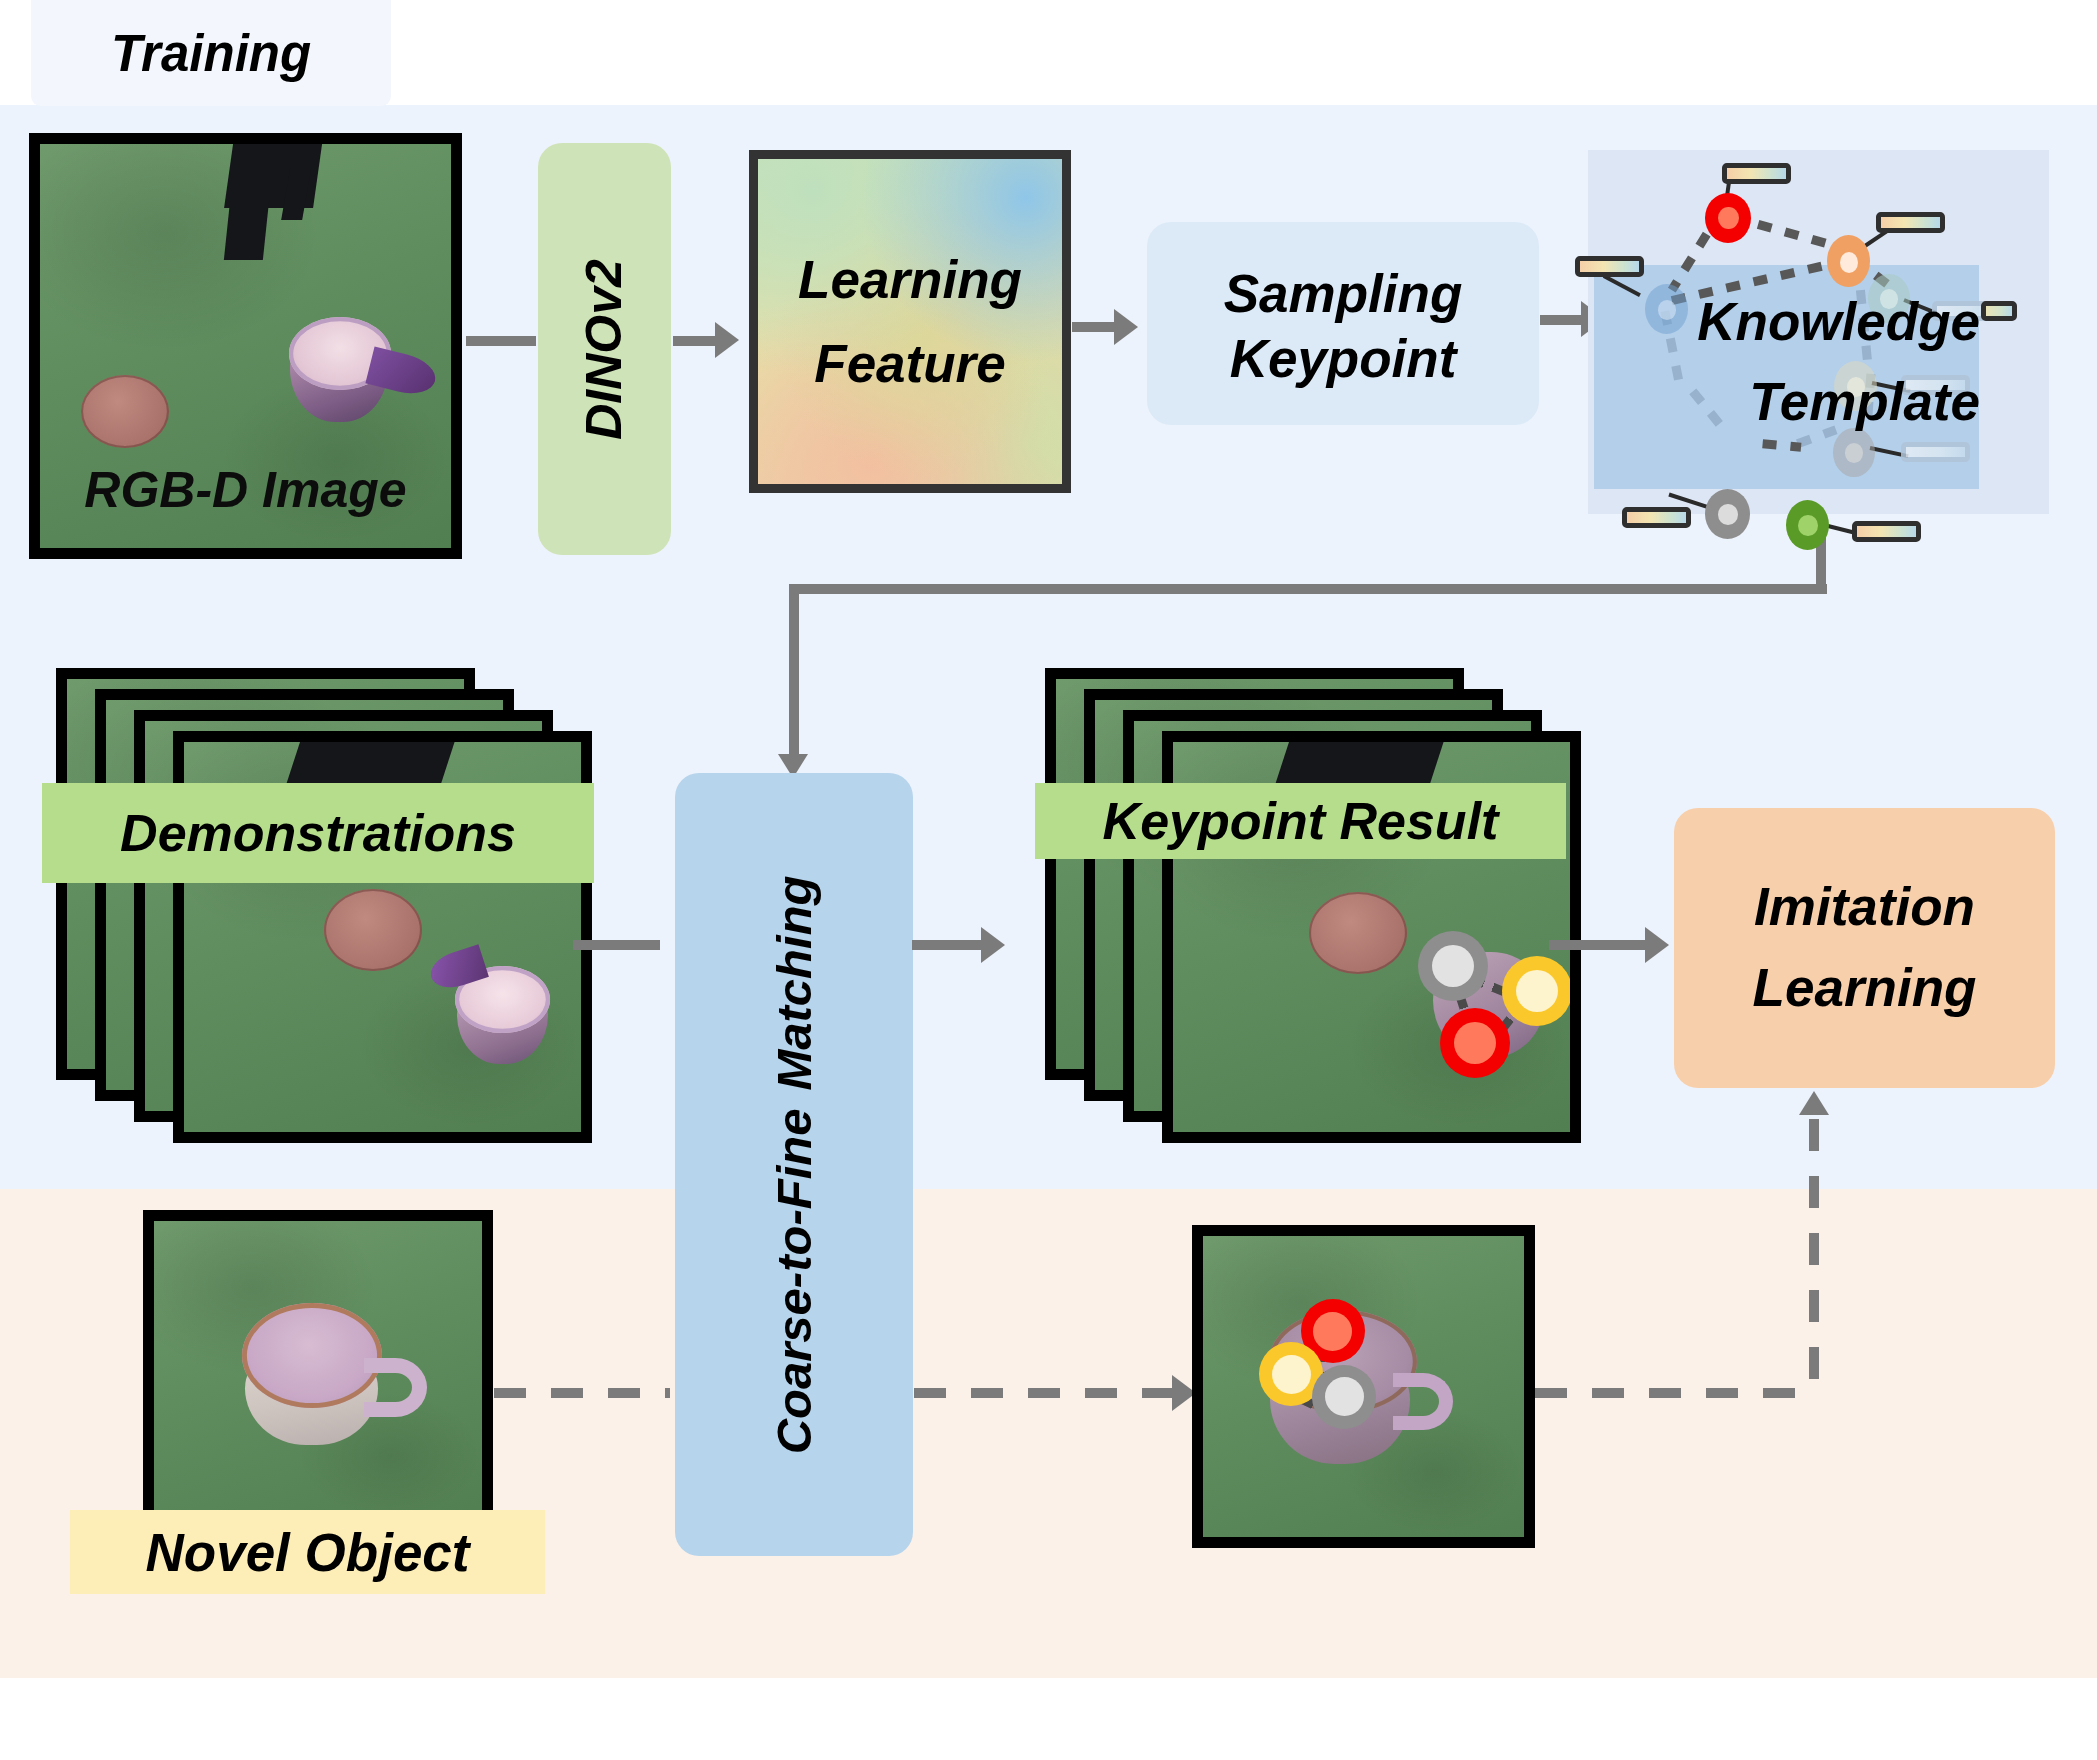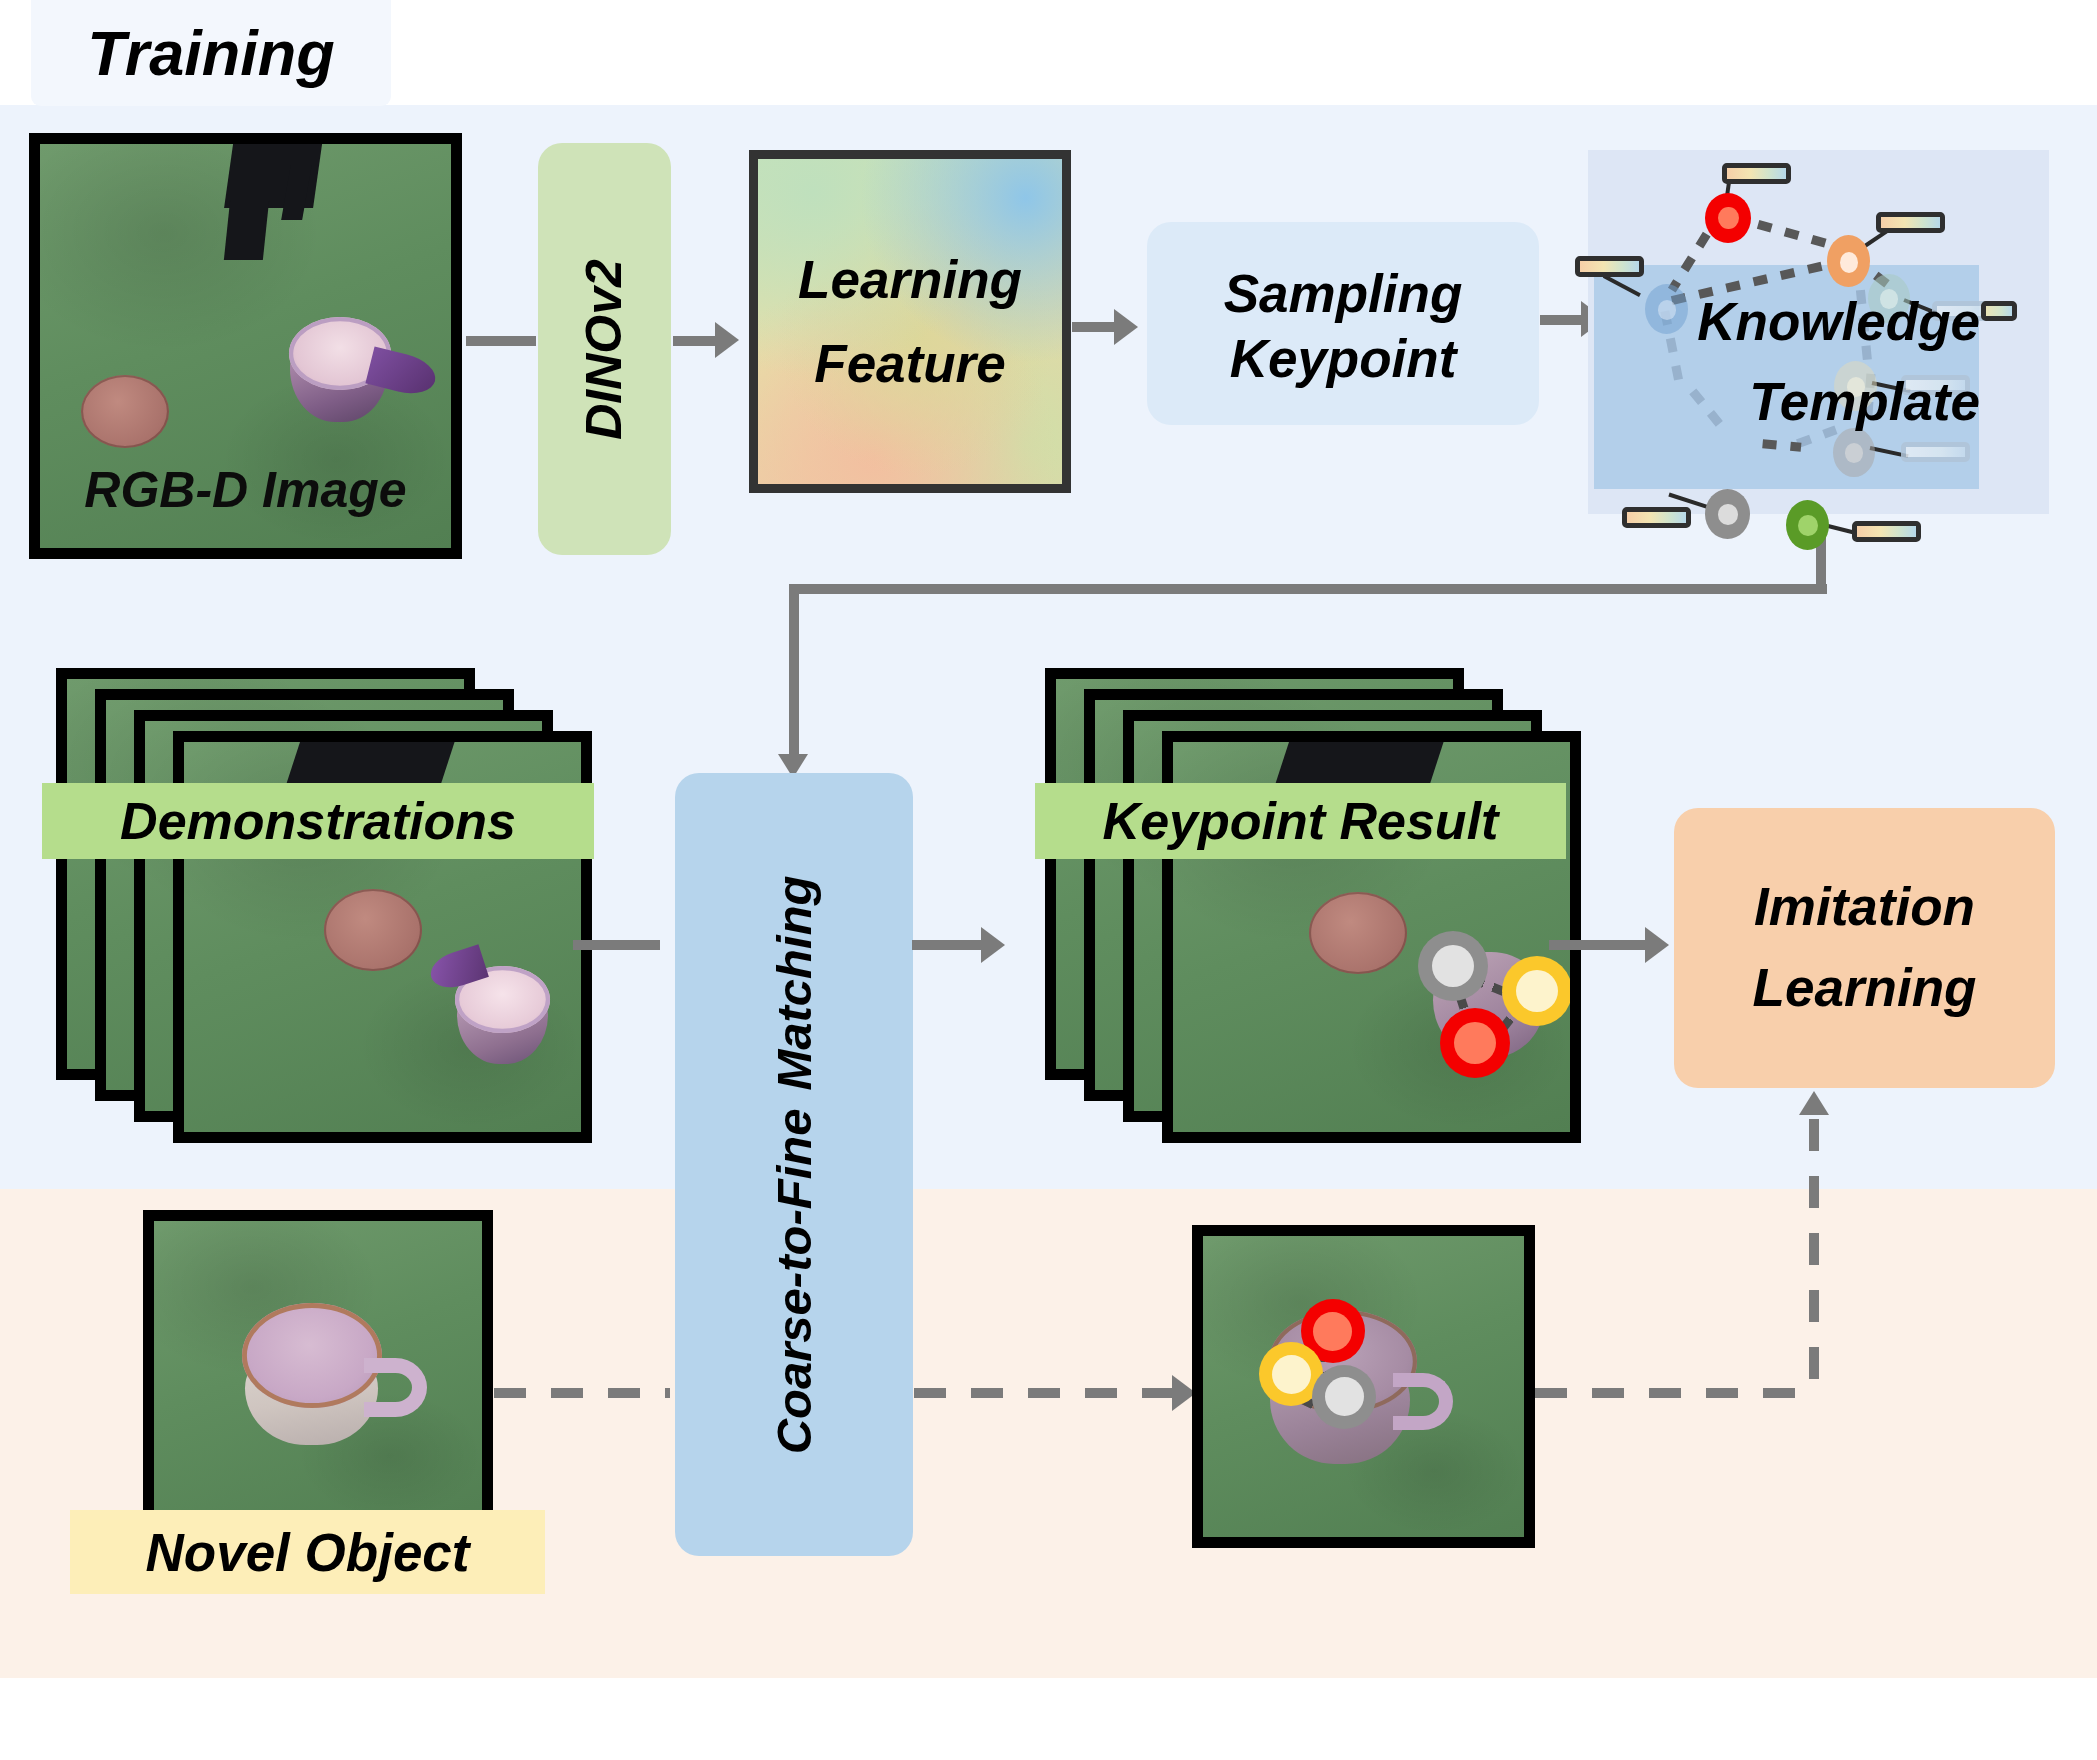--- a/index.html
+++ b/index.html
@@ -7,21 +7,21 @@
   #stage{position:relative;width:2097px;height:1760px;overflow:hidden;background:#ffffff;}
 
   
   .band{position:absolute;left:0;width:2097px;}
   #band-training{top:105px;height:1084px;background:#edf3fc;}
   #band-inference{top:1189px;height:489px;background:#fcf1e8;}
 
   .band-tab{position:absolute;display:flex;align-items:center;justify-content:center;
             font-style:italic;font-weight:bold;color:#000;}
   #tab-training{left:31px;top:0px;width:360px;height:106px;background:#f3f7fd;
-                border-radius:0 0 9.8px 9.8px;font-size:63px;}
+                border-radius:0 0 9.8px 9.8px;font-size:51px;}
   #tab-inference{left:31px;top:1601px;width:360px;height:105px;background:#fcf1e8;
                  border-radius:0 0 9.8px 9.8px;font-size:55px;}
 
   
   .photo{position:absolute;border:11.2px solid #000;box-sizing:border-box;overflow:hidden;
          background:#5d8f5d;}
   .cloth{position:absolute;inset:0;
          background:
            radial-gradient(ellipse 55% 42% at 30% 22%, rgba(0,0,0,.10), rgba(0,0,0,0) 70%),
            radial-gradient(ellipse 40% 30% at 72% 78%, rgba(0,0,0,.09), rgba(0,0,0,0) 70%),
@@ -261,21 +261,21 @@
       <div class="mug-body" style="left:273px;top:231px;width:91px;height:91px;
                   background:linear-gradient(160deg,#cbb0c6,#8f7090 70%,#6b5276 100%);"></div>
       <div class="mug-rim" style="left:271px;top:224px;width:95px;height:67px;
                   background:radial-gradient(ellipse at 50% 42%,#f6e3ea 0%,#e7cbd8 62%,#cba7bf 100%);
                   box-shadow:inset 0 0 0 4.2px #bfa2c6;"></div>
       <div class="mug-handle" style="left:246px;top:210px;width:55px;height:34px;border-radius:50% 0 0 50%;
                   background:linear-gradient(120deg,#8a55ad,#5c3573);transform:rotate(-18deg);"></div>
     </div>
   </div>
 
-  <div class="banner" id="demonstrations-banner" style="left:42px;top:783px;width:552px;height:76px;background:#b5dd8c;font-size:52px;">
+  <div class="banner" id="demonstrations-banner" style="left:42px;top:783px;width:552px;height:100px;background:#b5dd8c;font-size:52px;">
     <span>Demonstrations</span>
   </div>
 
   <div class="ln" style="left:573px;top:940px;width:87px;height:9.8px;"></div>
 
   <div class="procbox" id="coarse-to-fine-matching" style="left:675px;top:773px;width:238px;height:783px;background:#b6d4ec;font-size:49px;">
     <div style="transform:rotate(-90deg);white-space:nowrap;display:flex;gap:18px;">
       <span>Coarse-to-Fine</span>
       <span>Matching</span>
     </div>

